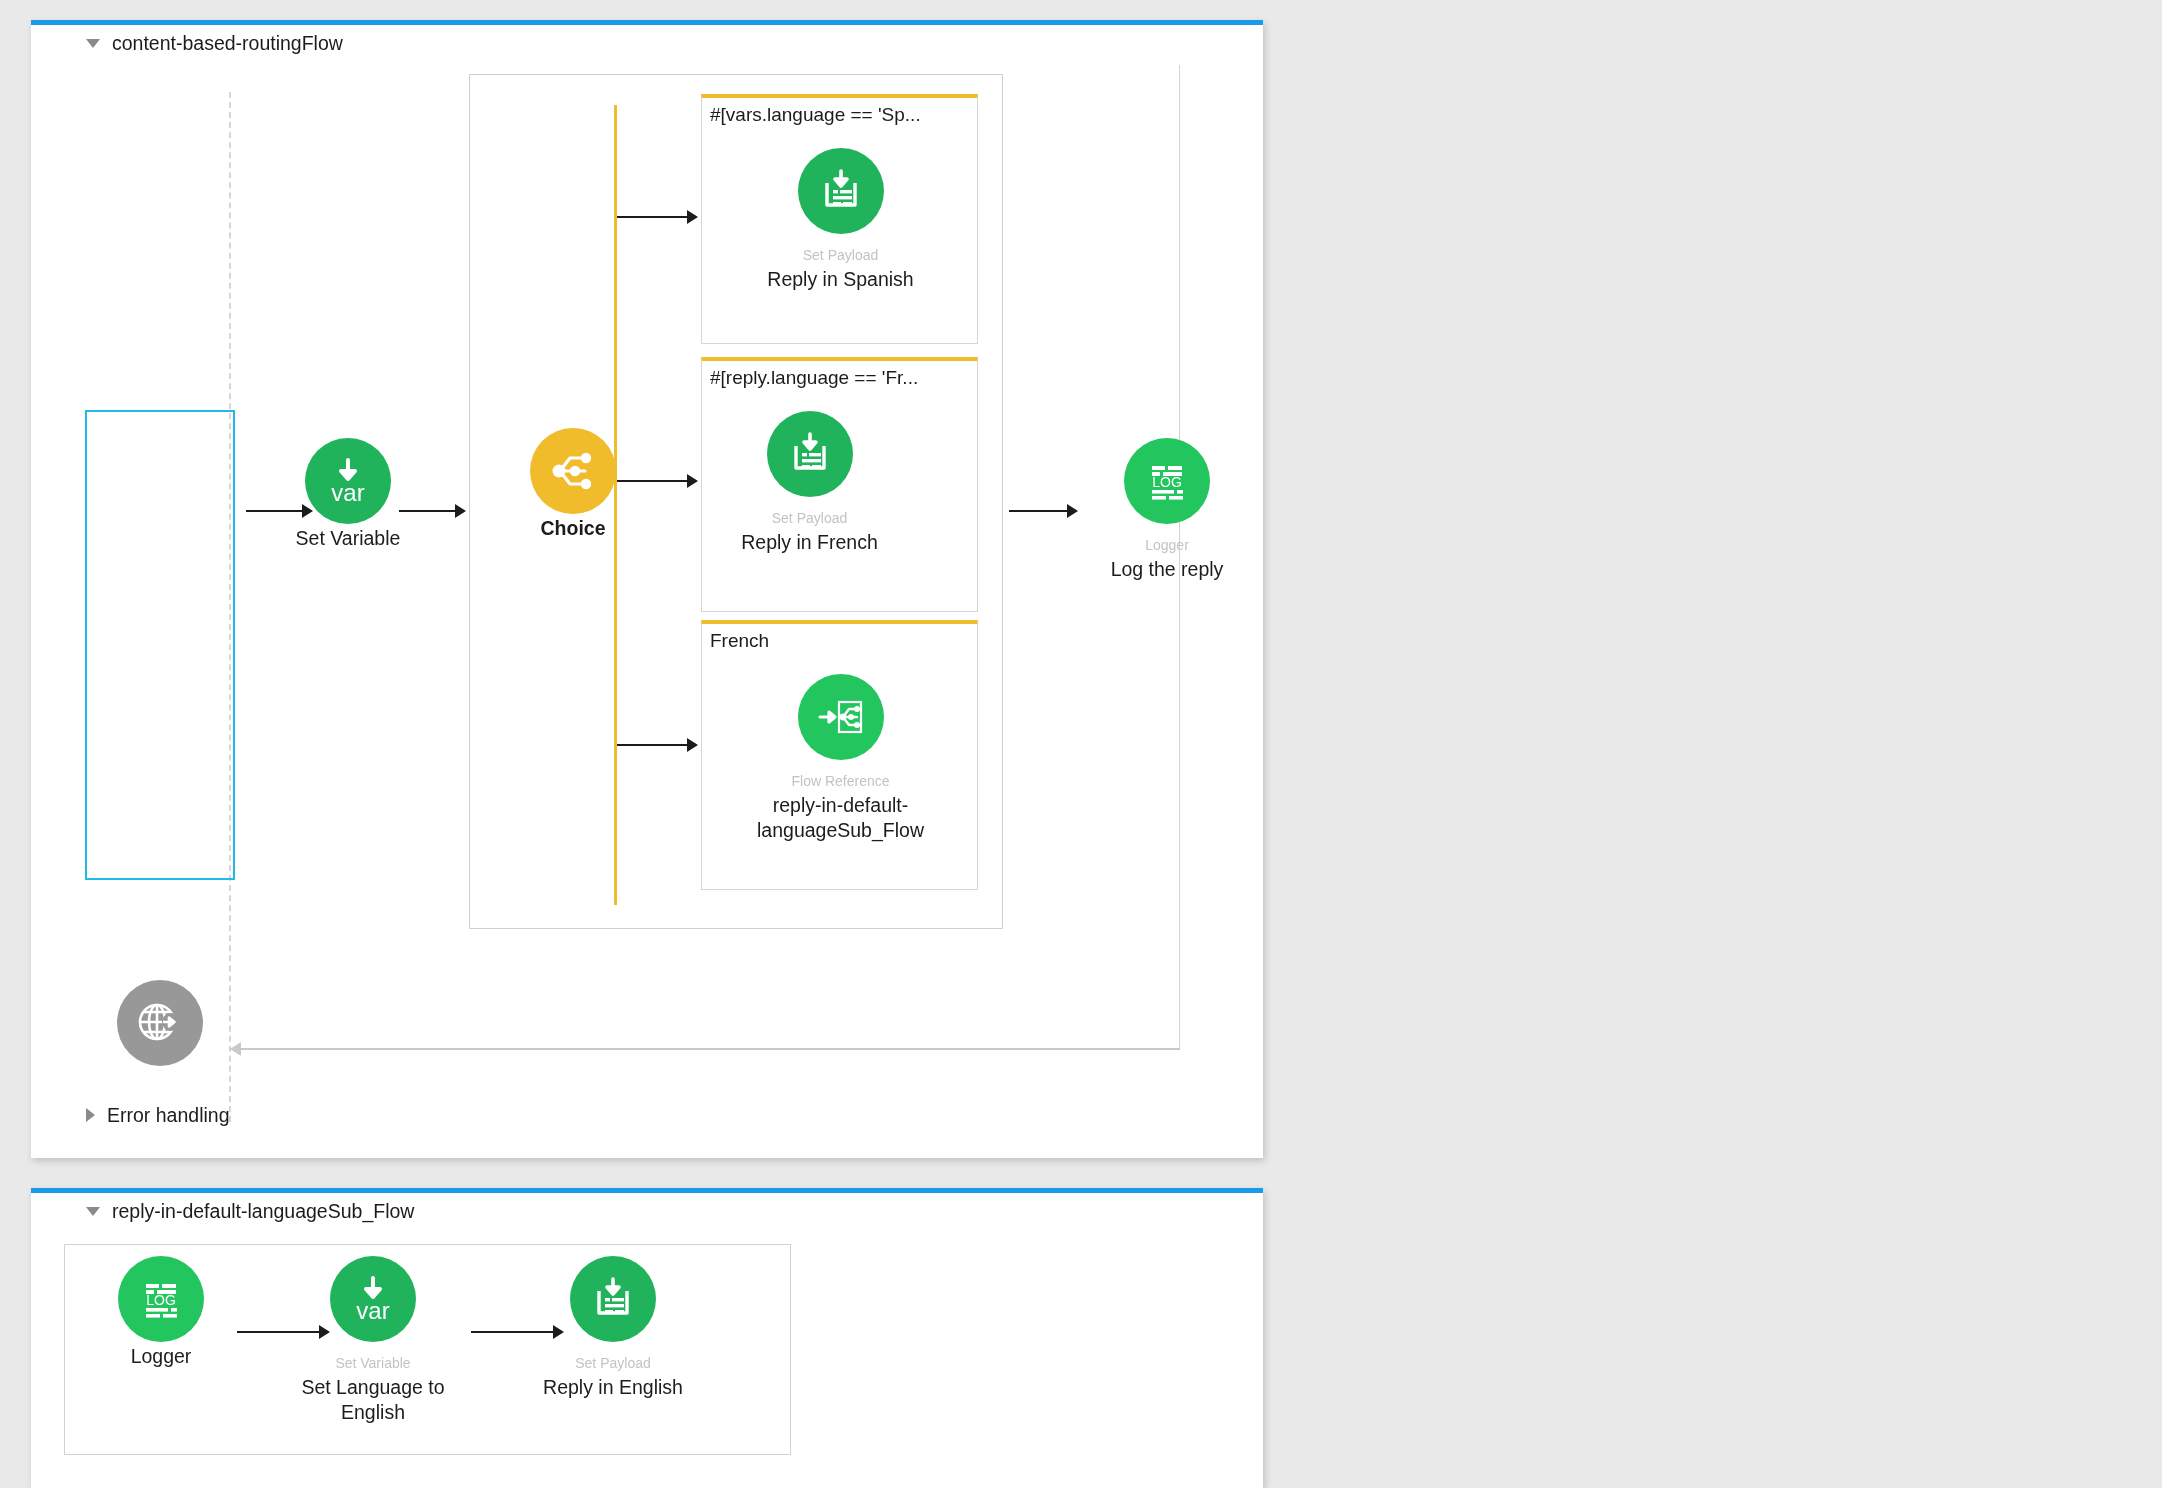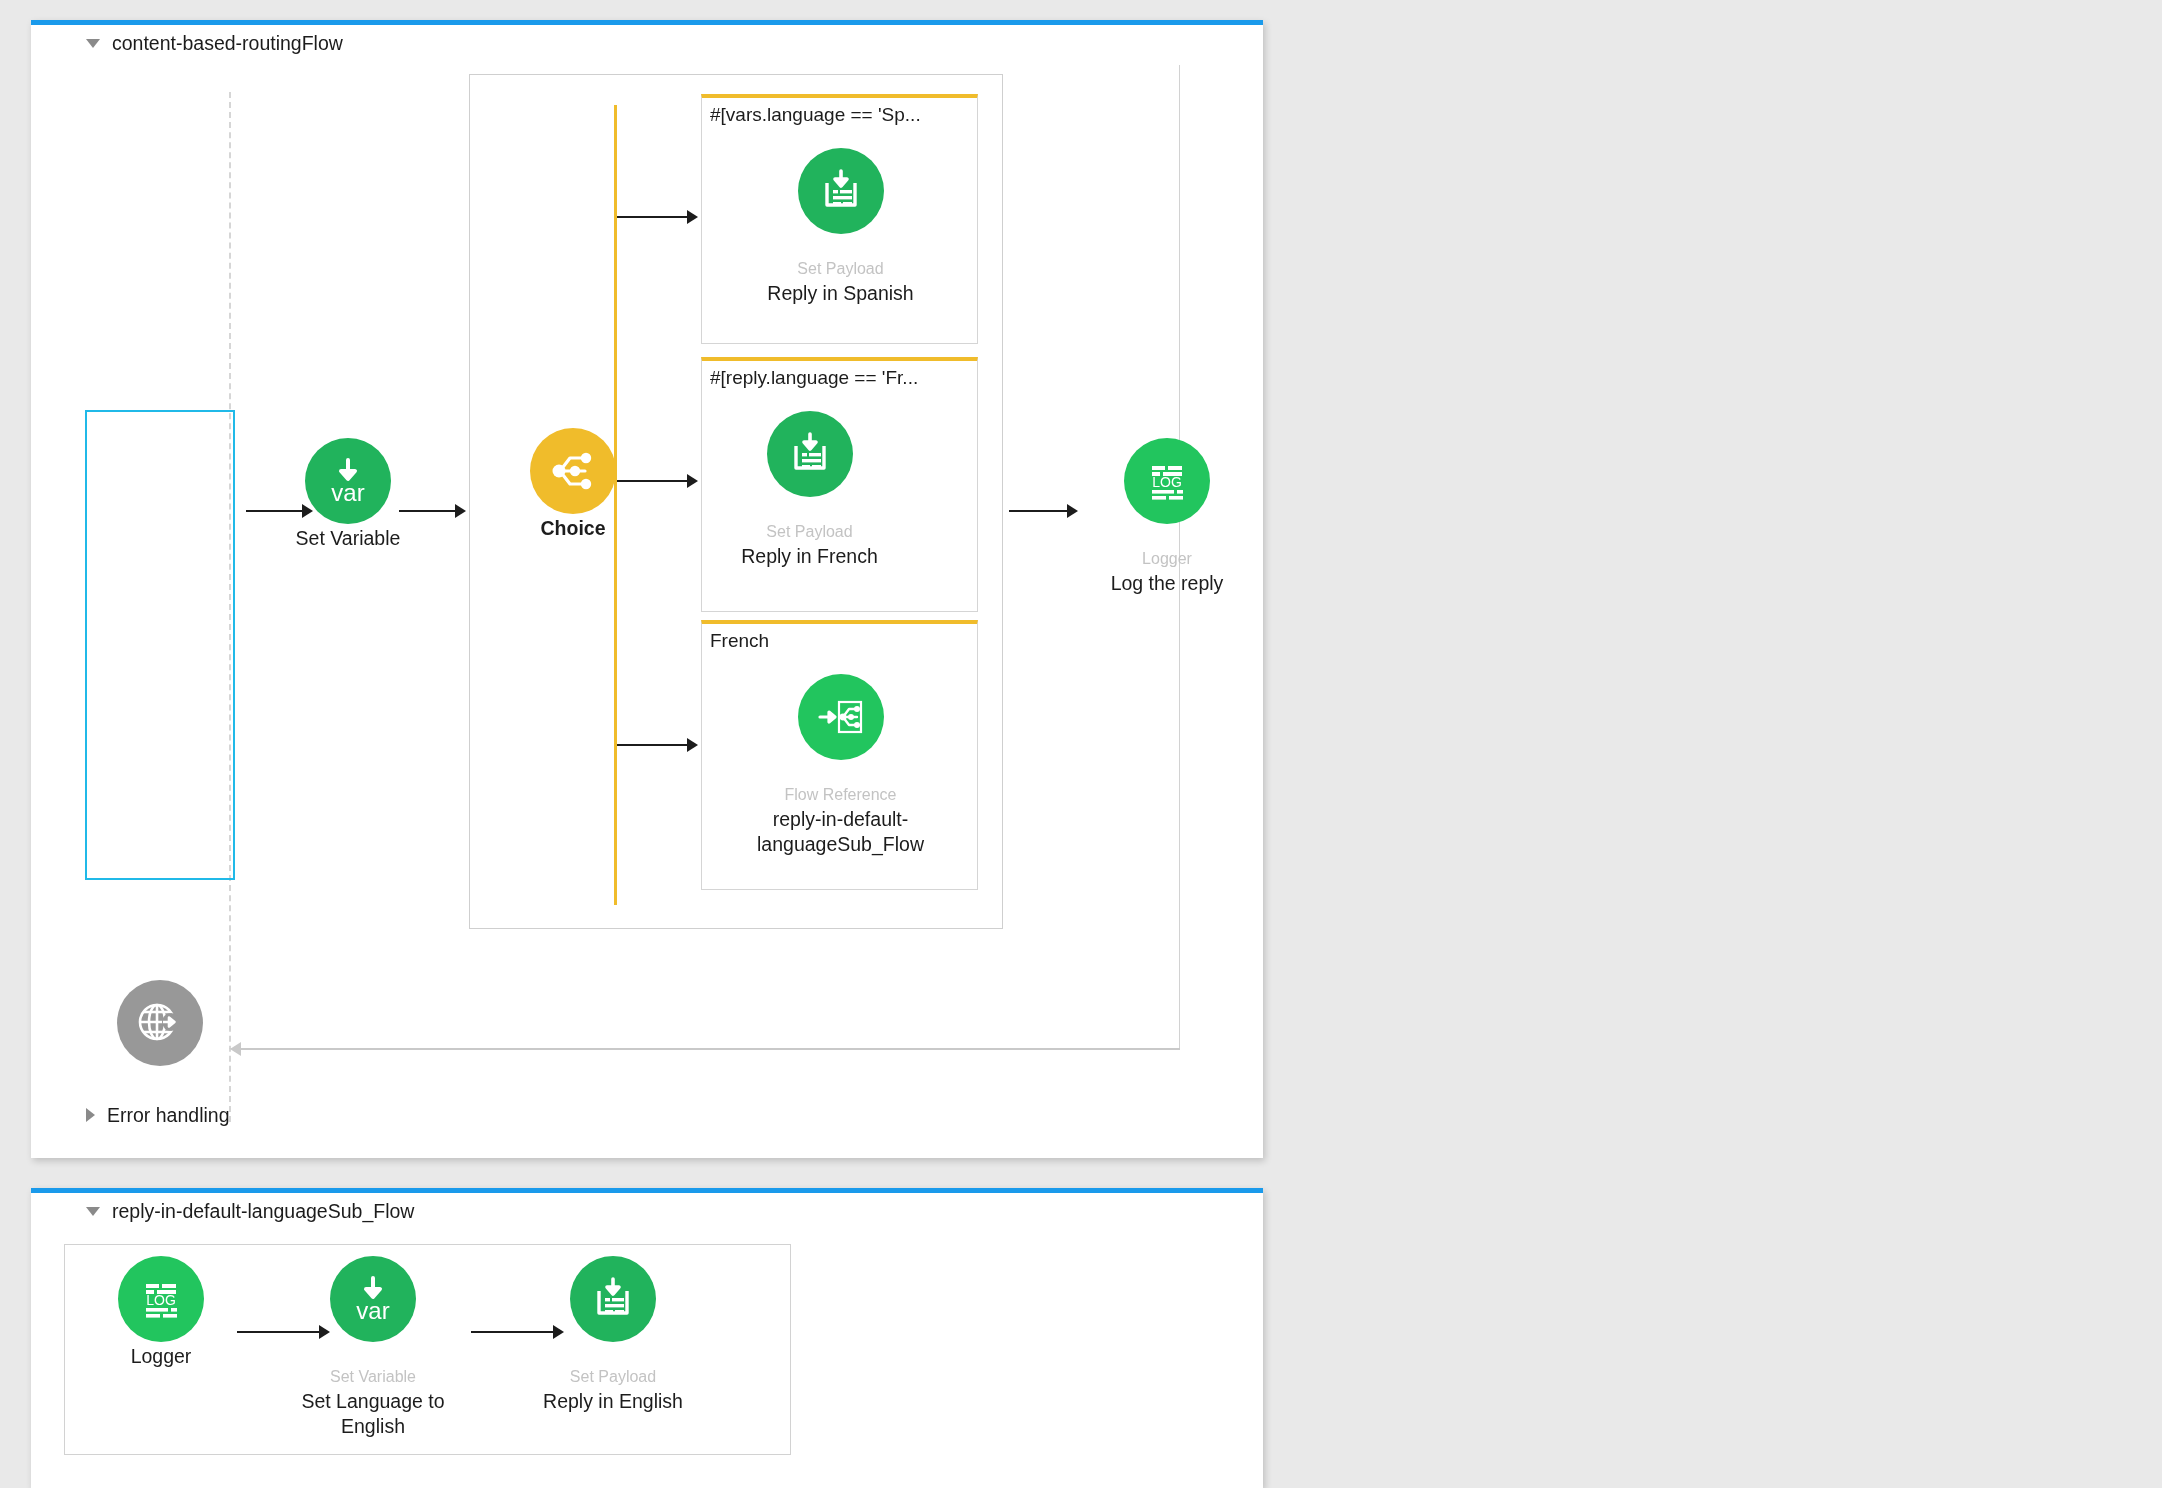--- a/index.html
+++ b/index.html
@@ -68,24 +68,24 @@
     display: flex;
     align-items: center;
     justify-content: center;
   }
   .c-purple { background: #22c55e; }
   .c-green  { background: #21b35c; }
   .c-amber  { background: #f0bc2b; }
   .c-gray   { background: #989898; }
 
   .node-type {
-    font-size: 16px;
+    font-size: 14px;
     color: #c3c3c3;
     line-height: 1.28;
-    margin-top: 25px;
+    margin-top: 13px;
     white-space: nowrap;
   }
   .node-name {
     font-size: 19.5px;
     color: #1c1c1c;
     line-height: 1.28;
     margin-top: 2px;
   }
   .node-name.bold { font-weight: bold; }
   .node-name.wrap { white-space: normal; }

